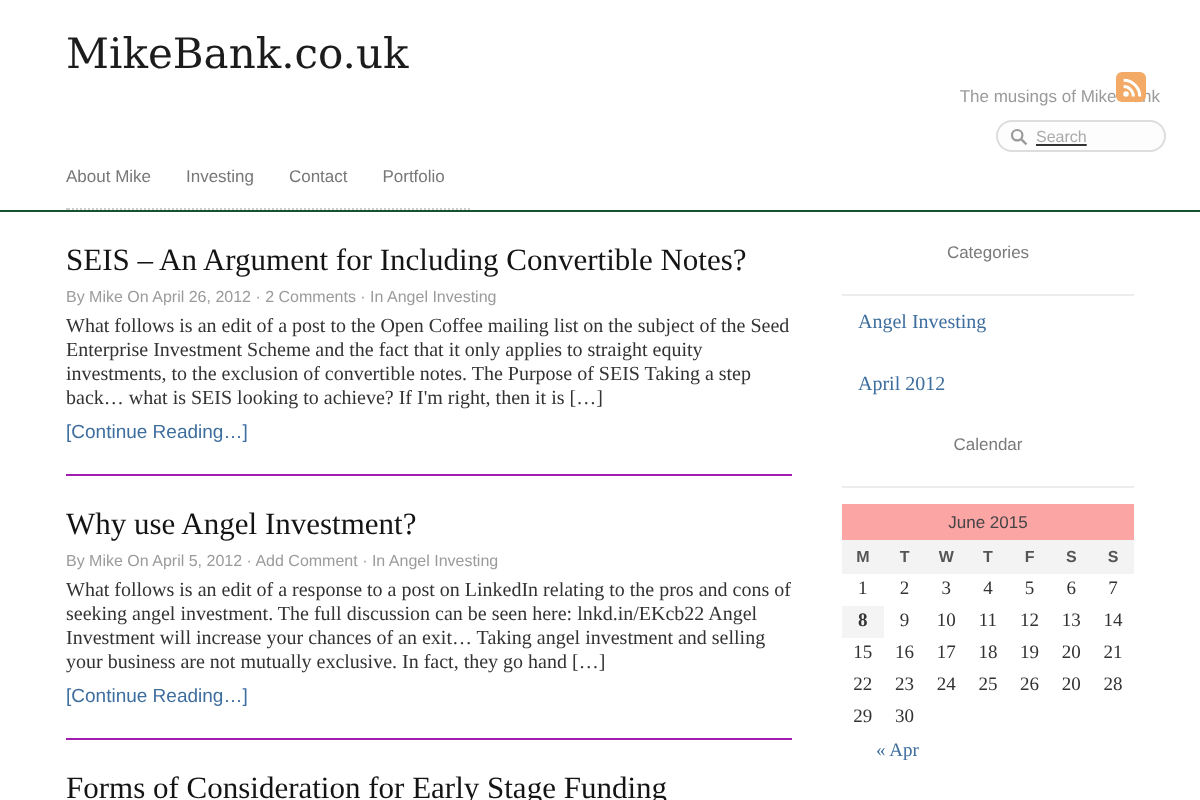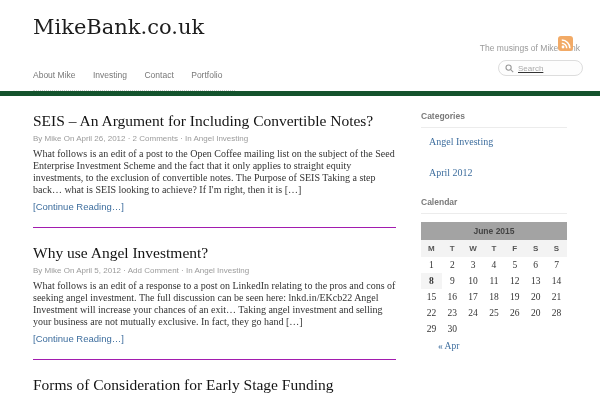--- a/index.html
+++ b/index.html
@@ -7,21 +7,21 @@
   body {
     background: #fff;
     font-family: "Liberation Sans", sans-serif;
     overflow: hidden;
     color: #333;
   }
   
   .site-header {
     position: relative;
     padding: 15px 20px 0 33px;
-    border-bottom: 5px solid #14532d;
+    border-bottom: 1px solid #14532d;
   }
   .site-title {
     font-family: "DejaVu Serif", serif;
     font-size: 21px;
     font-weight: 400;
     color: #1c1c1c;
     line-height: 25px;
   }
   .site-tagline {
     margin-top: 3px;
@@ -35,21 +35,21 @@
     right: 27px;
     width: 15px;
     height: 15px;
     border-radius: 3px;
     background: #f2aa66;
     display: flex;
     align-items: center;
     justify-content: center;
     cursor: pointer;
   }
-  .main-nav { margin-top: 11px; }
+  .main-nav { margin-top: 25px; }
   .main-nav ul {
     display: inline-block;
     list-style: none;
     border-bottom: 1px dotted #ccc;
     padding-bottom: 8px;
   }
   .main-nav li {
     display: inline-block;
     margin-right: 13px;
     font-size: 8.5px;
@@ -121,47 +121,48 @@
     margin-top: 5px;
     font-family: Liberation Sans, sans-serif;
     font-size: 9.5px;
     color: #3e6e9e;
     cursor: pointer;
   }
   
   .widget { margin-bottom: 17px; }
   .widget-title {
     font-size: 8.5px;
-    font-weight: 700;
+    font-weight: 400;
     color: #7a7a7a;
-    padding-bottom: 6px;
+    padding-bottom: 16px;
     border-bottom: 1px solid #ececec;
+    text-align: center;
   }
   .widget ul {
     list-style: none;
     margin-top: 7px;
     padding-left: 8px;
   }
   .widget li {
     font-family: "Liberation Serif", serif;
     font-size: 10px;
     line-height: 14px;
     color: #3e6e9e;
     cursor: pointer;
   }
   
   .calendar-table {
     width: 100%;
     border-collapse: collapse;
     margin-top: 8px;
   }
   .calendar-table caption {
-    background: #a3a3a3;
+    background: #fca5a5;
     font-size: 8.5px;
-    font-weight: bold;
+    font-weight: normal;
     color: #444;
     padding: 4px 0;
   }
   .calendar-table th {
     background: #f3f3f3;
     font-size: 8px;
     font-weight: bold;
     color: #555;
     padding: 4px 0;
     text-align: center;

